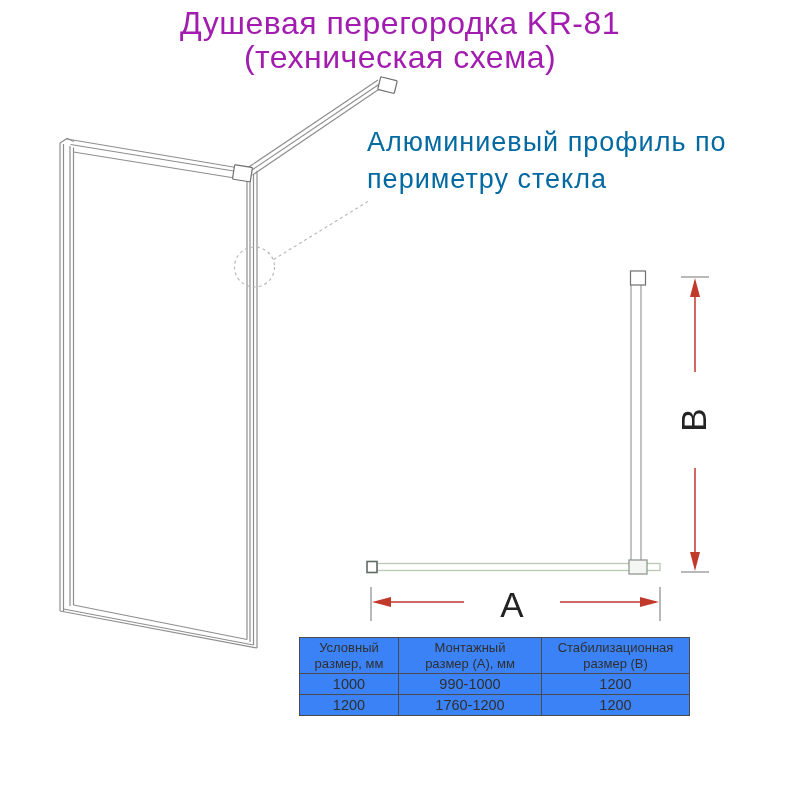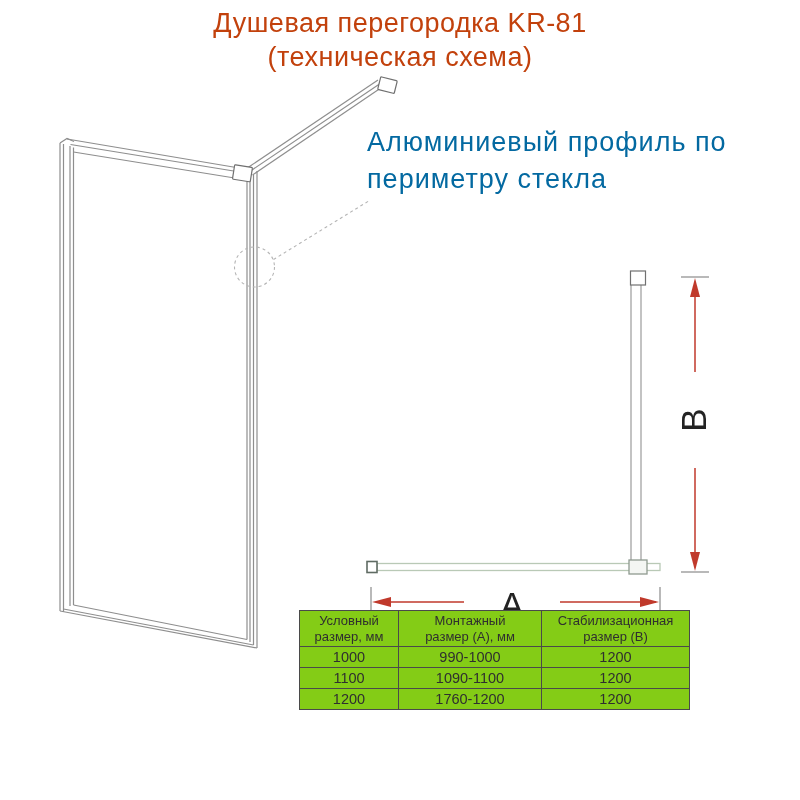--- a/index.html
+++ b/index.html
@@ -5,22 +5,22 @@
   html,body{margin:0;padding:0;}
   body{
     width:800px;height:800px;position:relative;background:#ffffff;
     font-family:"Liberation Sans", sans-serif;
     color:var(--text-dark,#262626);
     overflow:hidden;
   }
   .abs{position:absolute;}
   .page-title{
     left:0;right:0;top:6px;text-align:center;
-    font-size:27px;line-height:34px;letter-spacing:.5px;
-    white-space:pre-line;font-weight:400;color:#c2410c;
+    font-size:32px;line-height:34px;letter-spacing:.5px;
+    white-space:pre-line;font-weight:400;color:#a21caf;
   }
   .annotation{
     left:367px;top:124px;
     font-size:27px;line-height:37px;letter-spacing:1px;
     white-space:pre-line;color:#0369a1;
   }
   svg.layer{position:absolute;left:0;top:0;width:800px;height:800px;pointer-events:none;}
 
   
   .ln{stroke:var(--drawing-gray,#8e8e8e);fill:none;stroke-width:1.2;}
@@ -30,22 +30,22 @@
   .redf{fill:var(--dimension-red,#c0392b);stroke:none;}
   .ext{stroke:#8a8a8a;fill:none;stroke-width:1.2;}
   .glass{stroke:var(--glass-green,#b9c9b6);fill:#ffffff;stroke-width:1.3;}
   .cap{stroke:#5f6b63;fill:#ffffff;stroke-width:1.6;}
   .blk{stroke:#8f9a90;fill:#f4f6f3;stroke-width:1.3;}
   .bar{stroke:#9c9c9c;fill:#ffffff;stroke-width:1.2;}
   .dimtext{fill:#232323;font-size:35px;font-weight:400;}
 
   
   table.sizes{
-    position:absolute;left:299px;top:610px;width:390px;
-    border-collapse:collapse;table-layout:fixed;background:#84cc16;
+    position:absolute;left:299px;top:637px;width:390px;
+    border-collapse:collapse;table-layout:fixed;background:#3b82f6;
   }
   table.sizes th, table.sizes td{
     border:1px solid var(--table-border,#4a4a4a);
     text-align:center;vertical-align:middle;color:#2f2f2f;
   }
   table.sizes th{
     font-size:13px;font-weight:400;line-height:1.2;
     white-space:pre-line;height:30px;padding:2px 1px;
   }
   table.sizes td{font-size:14.5px;height:20px;padding:0;}
@@ -138,23 +138,18 @@
 размер (В)</th>
     </tr>
   </thead>
   <tbody>
     <tr>
       <td>1000</td>
       <td>990-1000</td>
       <td>1200</td>
     </tr>
     <tr>
-      <td>1100</td>
-      <td>1090-1100</td>
-      <td>1200</td>
-    </tr>
-    <tr>
       <td>1200</td>
       <td>1760-1200</td>
       <td>1200</td>
     </tr>
   </tbody>
 </table>
 
 </body></html>

